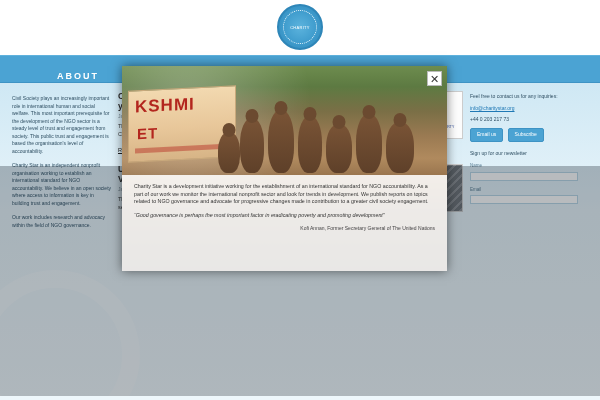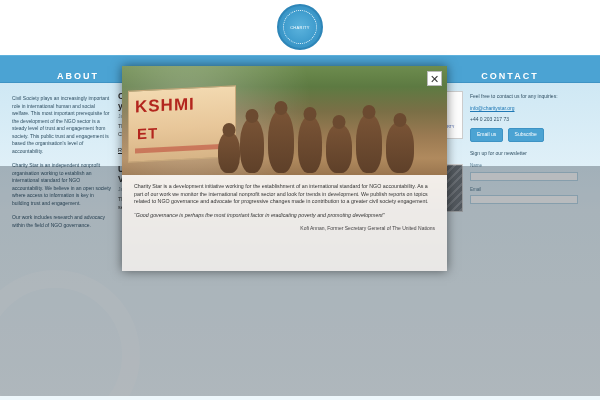--- a/index.html
+++ b/index.html
@@ -228,24 +228,20 @@
 
   <div class="navbar">
     <div class="nav-item" id="nav-about">
       <div class="nav-title">ABOUT</div>
       <div class="nav-sub">WHAT IS CHARITY STAR</div>
     </div>
     <div class="nav-item" id="nav-news">
       <div class="nav-title">NEWS</div>
       <div class="nav-sub"></div>
     </div>
-    <div class="nav-item" id="nav-contact">
-      <div class="nav-title">CONTACT</div>
-      <div class="nav-sub">GET IN TOUCH</div>
-    </div>
   </div>
 
   <div class="body-area">
     <div class="page-bg-swirl"></div>
 
     <div class="col" id="col-left">
       <p>Civil Society plays an increasingly important role in international human and social welfare. This most important prerequisite for the development of the NGO sector is a steady level of trust and engagement from society. This public trust and engagement is based the organisation's level of accountability.</p>
       <p>Charity Star is an independent nonprofit organisation working to establish an international standard for NGO accountability. We believe in an open society where access to information is key in building trust and engagement.</p>
       <p>Our work includes research and advocacy within the field of NGO governance.</p>
     </div>

